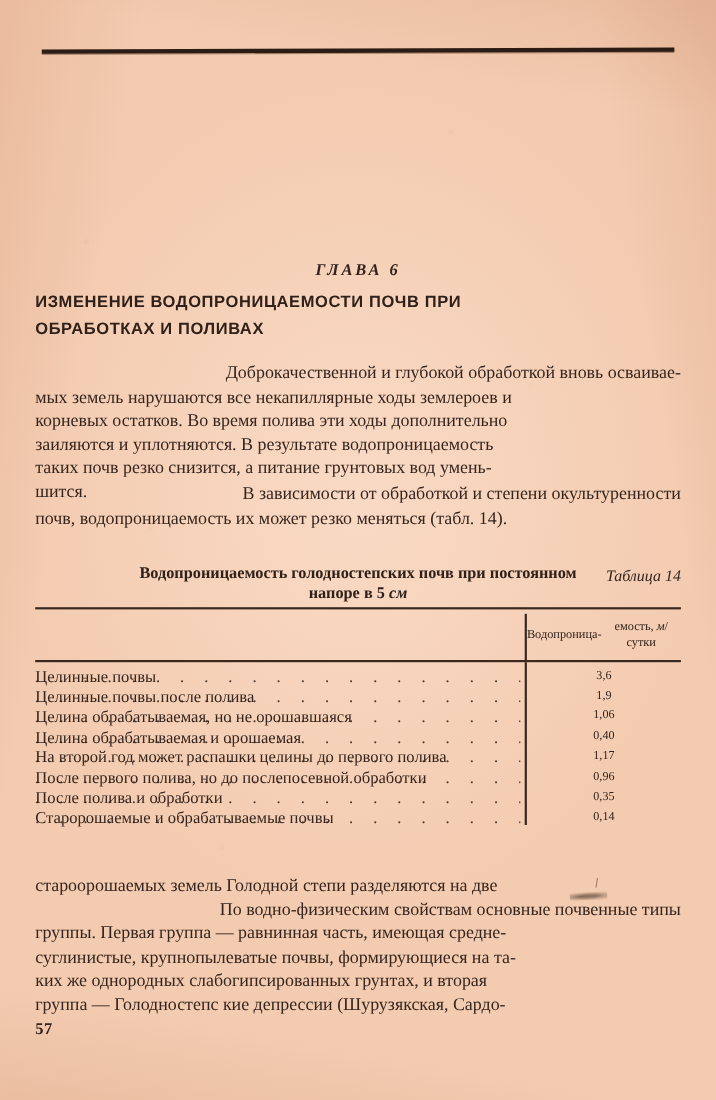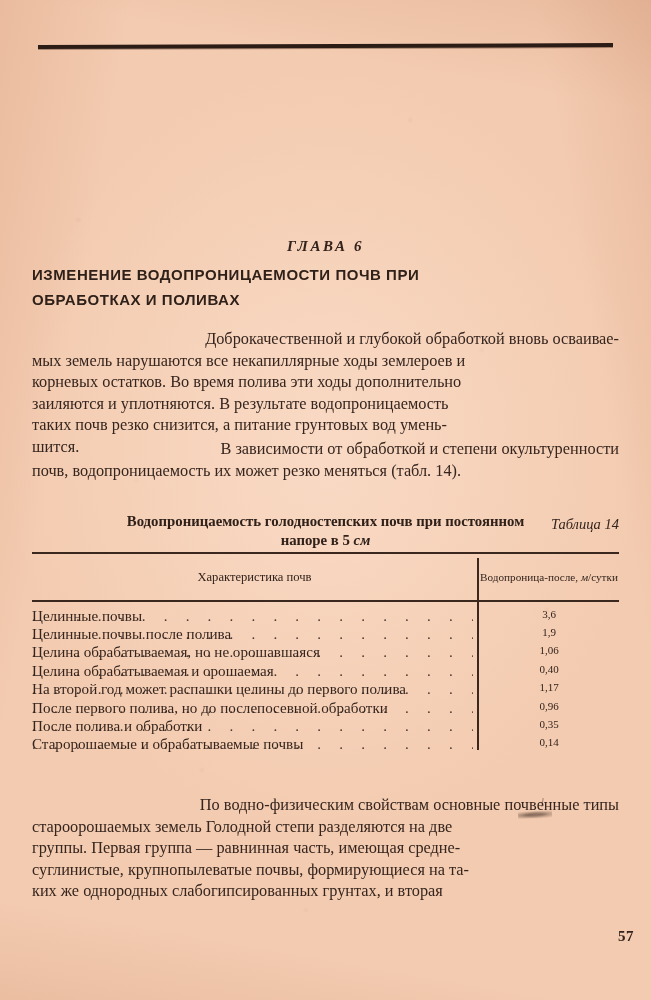--- a/index.html
+++ b/index.html
@@ -250,24 +250,23 @@
     top: 196px;
     width: 1.4px;
     height: 9px;
     background: rgba(60,40,30,0.45);
     transform: rotate(9deg);
   }
 
   
   .folio {
     position: absolute;
-    left: 15px;
+    left: 0;
     top: 928px;
     width: 587px;
-    text-align: right;
     font-size: 15px;
     font-weight: bold;
     color: #33231c;
     letter-spacing: 0.5px;
   }
 </style>
 </head>
 <body>
 
 <div class="page">
@@ -309,25 +308,24 @@
     <div class="table-caption">
       <span>Водопроницаемость голодностепских почв при постоянном</span><br>
       <span>напоре в 5 </span><i>см</i>
     </div>
 
     <div class="tbl">
 
       <div class="rule"></div>
 
       <div class="thead">
-        <div class="col-a">Характеристика почв</div>
         <div class="vrule head"></div>
         <div class="col-b">
           <span>Водопроница-</span>
-          <span><span>после, </span><i>м</i><span>/сутки</span></span>
+          <span><span>емость, </span><i>м</i><span>/сутки</span></span>
         </div>
       </div>
 
       <div class="rule thin"></div>
 
       <div class="tbody">
         <div class="vrule body"></div>
 
         <div class="trow">
           <span class="leader">. . . . . . . . . . . . . . . . . . . . . . . .</span>
@@ -376,26 +374,27 @@
           <span class="label">Старорошаемые и обрабатываемые почвы</span>
           <span class="val">0,14</span>
         </div>
 
         <div class="smudge"></div>
         <div class="tick"></div>
       </div>
     </div>
 
     <div class="para" id="para3">
+      <span class="ln">староорошаемых земель Голодной степи разделяются на две</span>
       <span class="ln j">
           <span class="ind"></span>
           <span>По водно-физическим свойствам основные почвенные типы</span>
         </span>
-      <span class="ln">староорошаемых земель Голодной степи разделяются на две</span>
       <span class="ln">группы. Первая группа — равнинная часть, имеющая средне-</span>
       <span class="ln">суглинистые, крупнопылеватые почвы, формирующиеся на та-</span>
       <span class="ln">ких же однородных слабогипсированных грунтах, и вторая</span>
+      <span class="ln">группа — Голодностепс кие депрессии (Шурузякская, Сардо-</span>
     </div>
 
     <div class="folio">57</div>
 
   </div>
 </div>
 
 </body></html>

